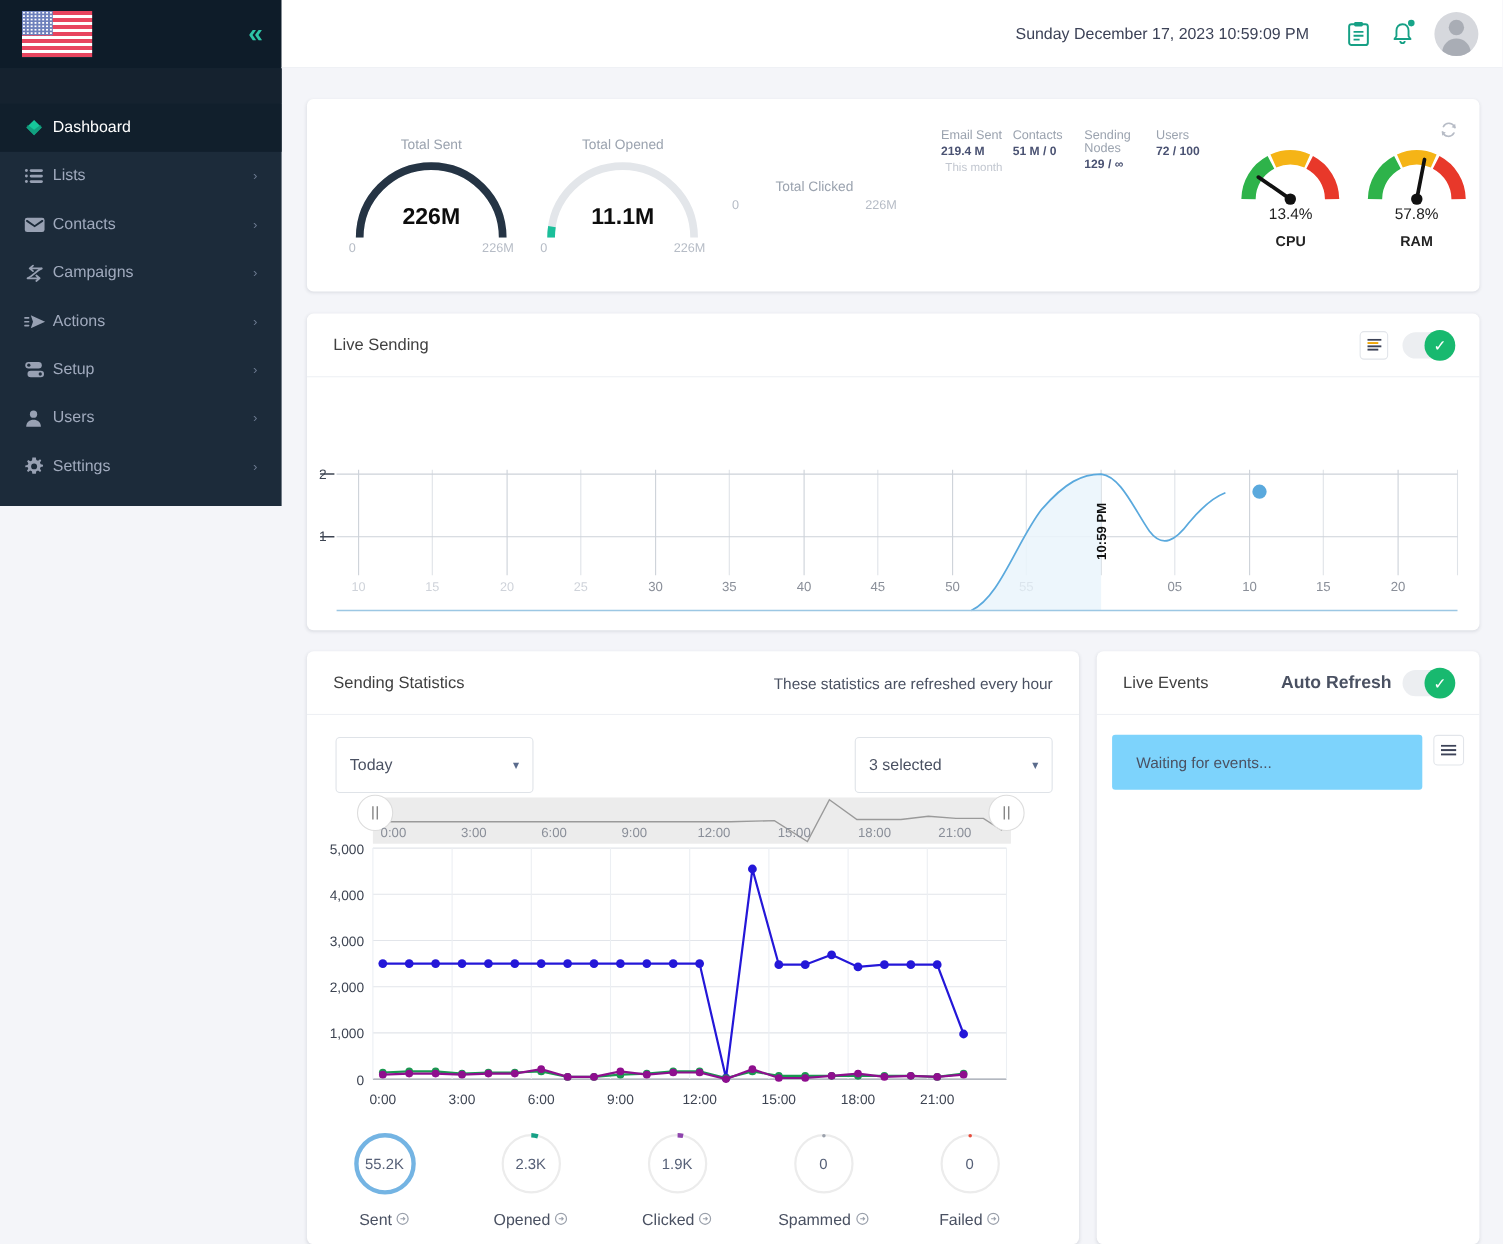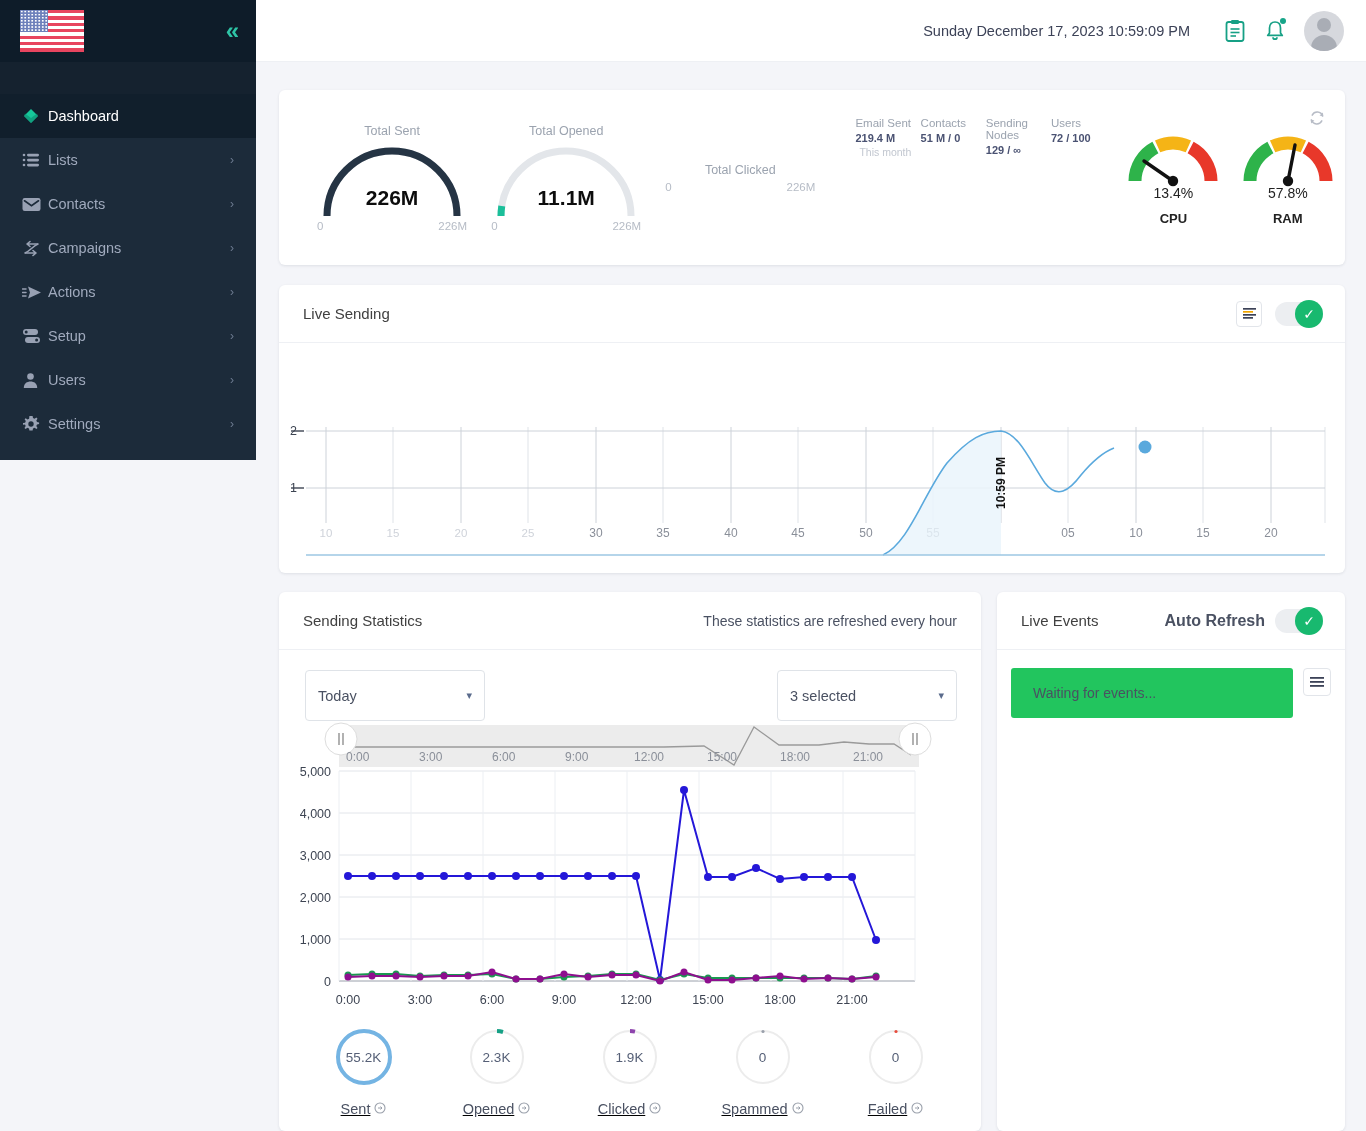--- a/index.html
+++ b/index.html
@@ -118,25 +118,25 @@
     padding:0 12px; font-size:14.5px; color:#4a5162; cursor:pointer;
   }
   #period-select { width:180px; }
   #metrics-select { width:180px; }
   .caret { color:#5a6b8c; font-size:11px; }
 
   #live-events { position:absolute; left:997px; top:592px; width:348px; height:539px; overflow:hidden;}
   .auto-refresh-wrap { display:flex; align-items:center; gap:10px; }
   .auto-refresh-lbl { font-size:16px; color:#4a5162; font-weight:600;}
   .events-body { padding:18px 14px; display:flex; gap:10px; align-items:flex-start;}
-  .event-banner { flex:1; background:#22c55e; color:#4a5162; font-size:14px;
+  .event-banner { flex:1; background:#7dd3fc; color:#4a5162; font-size:14px;
     padding:17px 22px; border-radius:3px; }
 
   
-  .counters { display:flex; padding:8px 18px 0 18px;text-decoration:underline; }
+  .counters { display:flex; padding:8px 18px 0 4px; }
   .counter { width:133px; text-align:center; }
   .counter .ring { position:relative; width:64px; height:64px; margin:0 auto; }
   .counter .num { position:absolute; inset:0; display:flex; align-items:center; justify-content:center;
     font-size:13.5px; color:#566077; }
   .counter .cl { margin-top:12px; font-size:14.5px; color:#4a5162;
      display:flex; align-items:center; justify-content:center; gap:4px;}
   .axis-lbl-faint { font-size:11.5px; fill:#cfd3da; font-family:"Liberation Sans", sans-serif; }
   .axis-lbl-grey { font-size:12px; fill:#8a8f99; font-family:"Liberation Sans", sans-serif; }
   .axis-num { font-size:12.5px; fill:#3d4452; font-family:"Liberation Sans", sans-serif; }
 </style>

